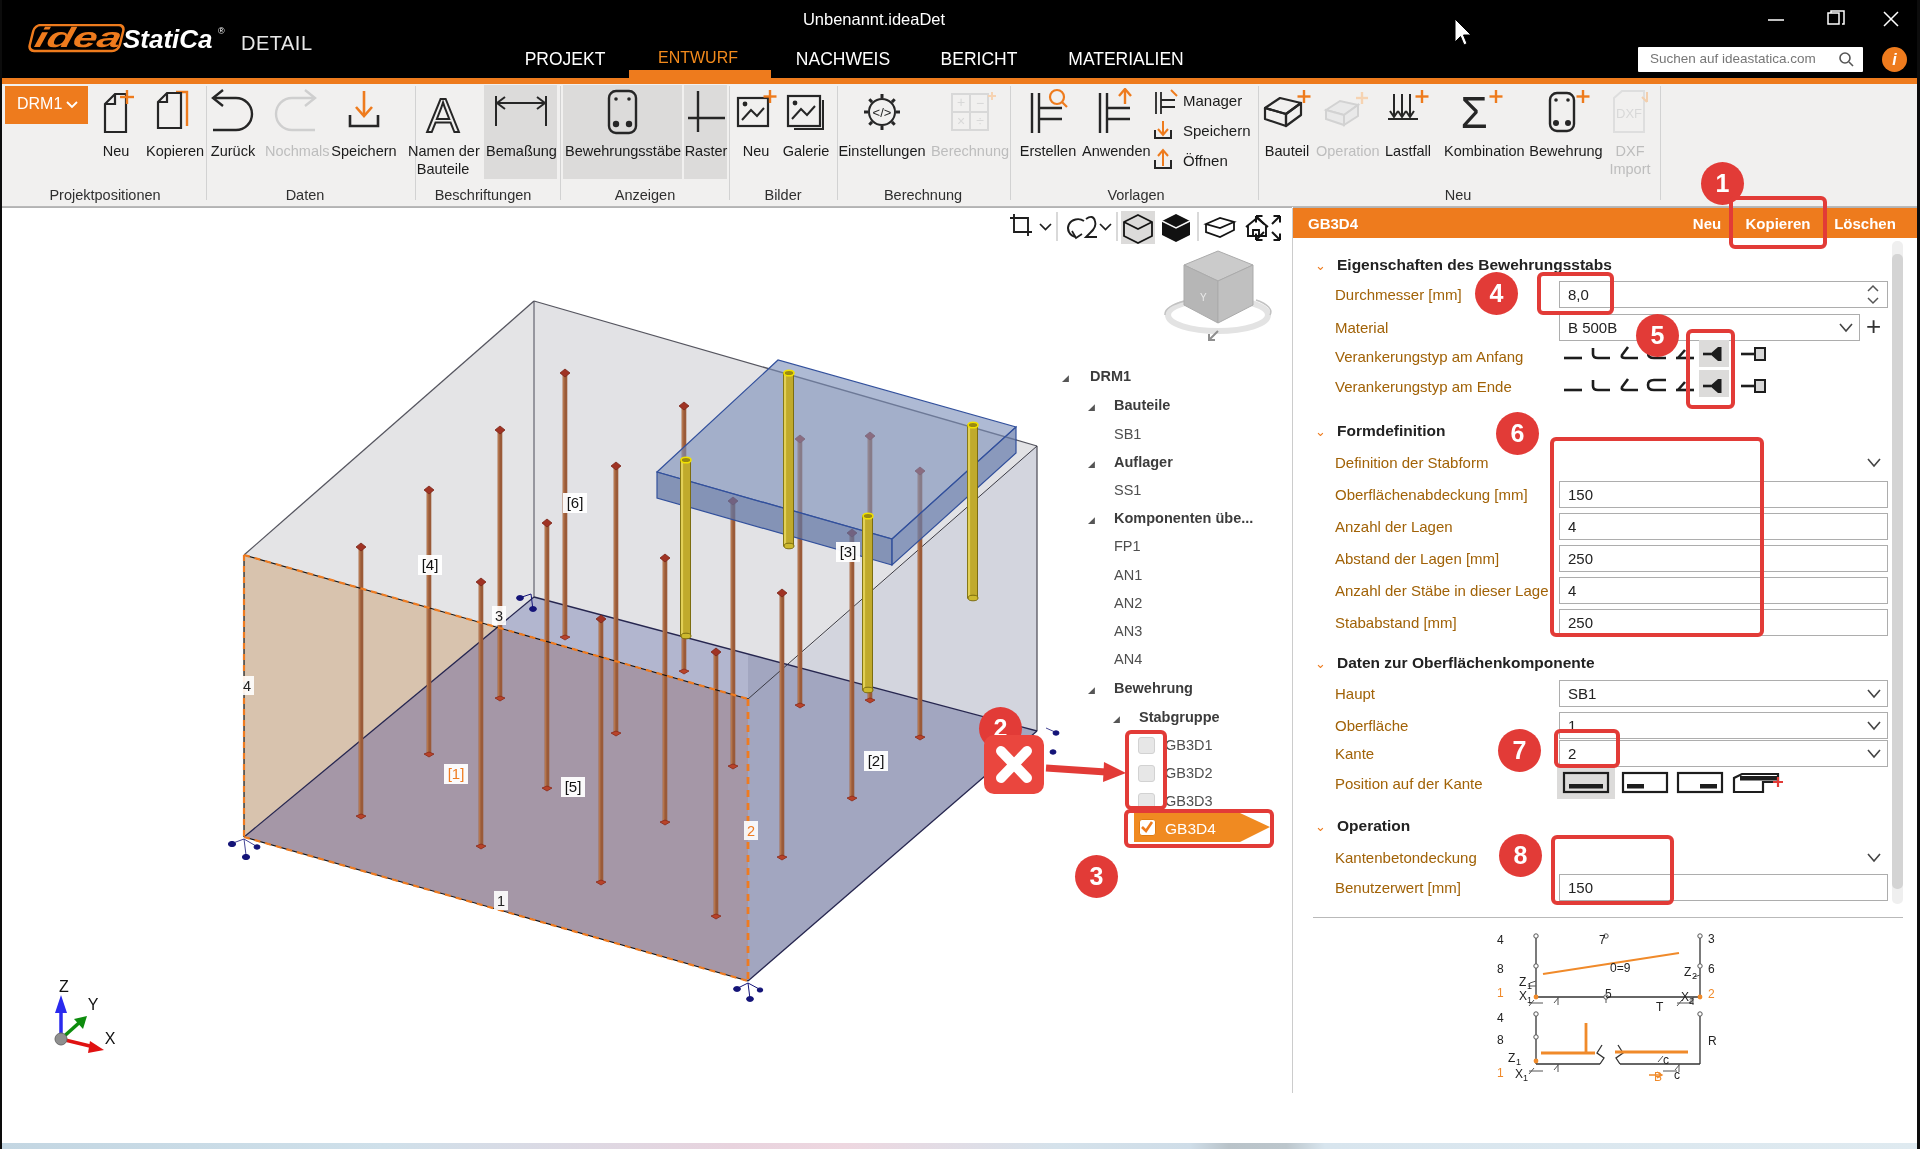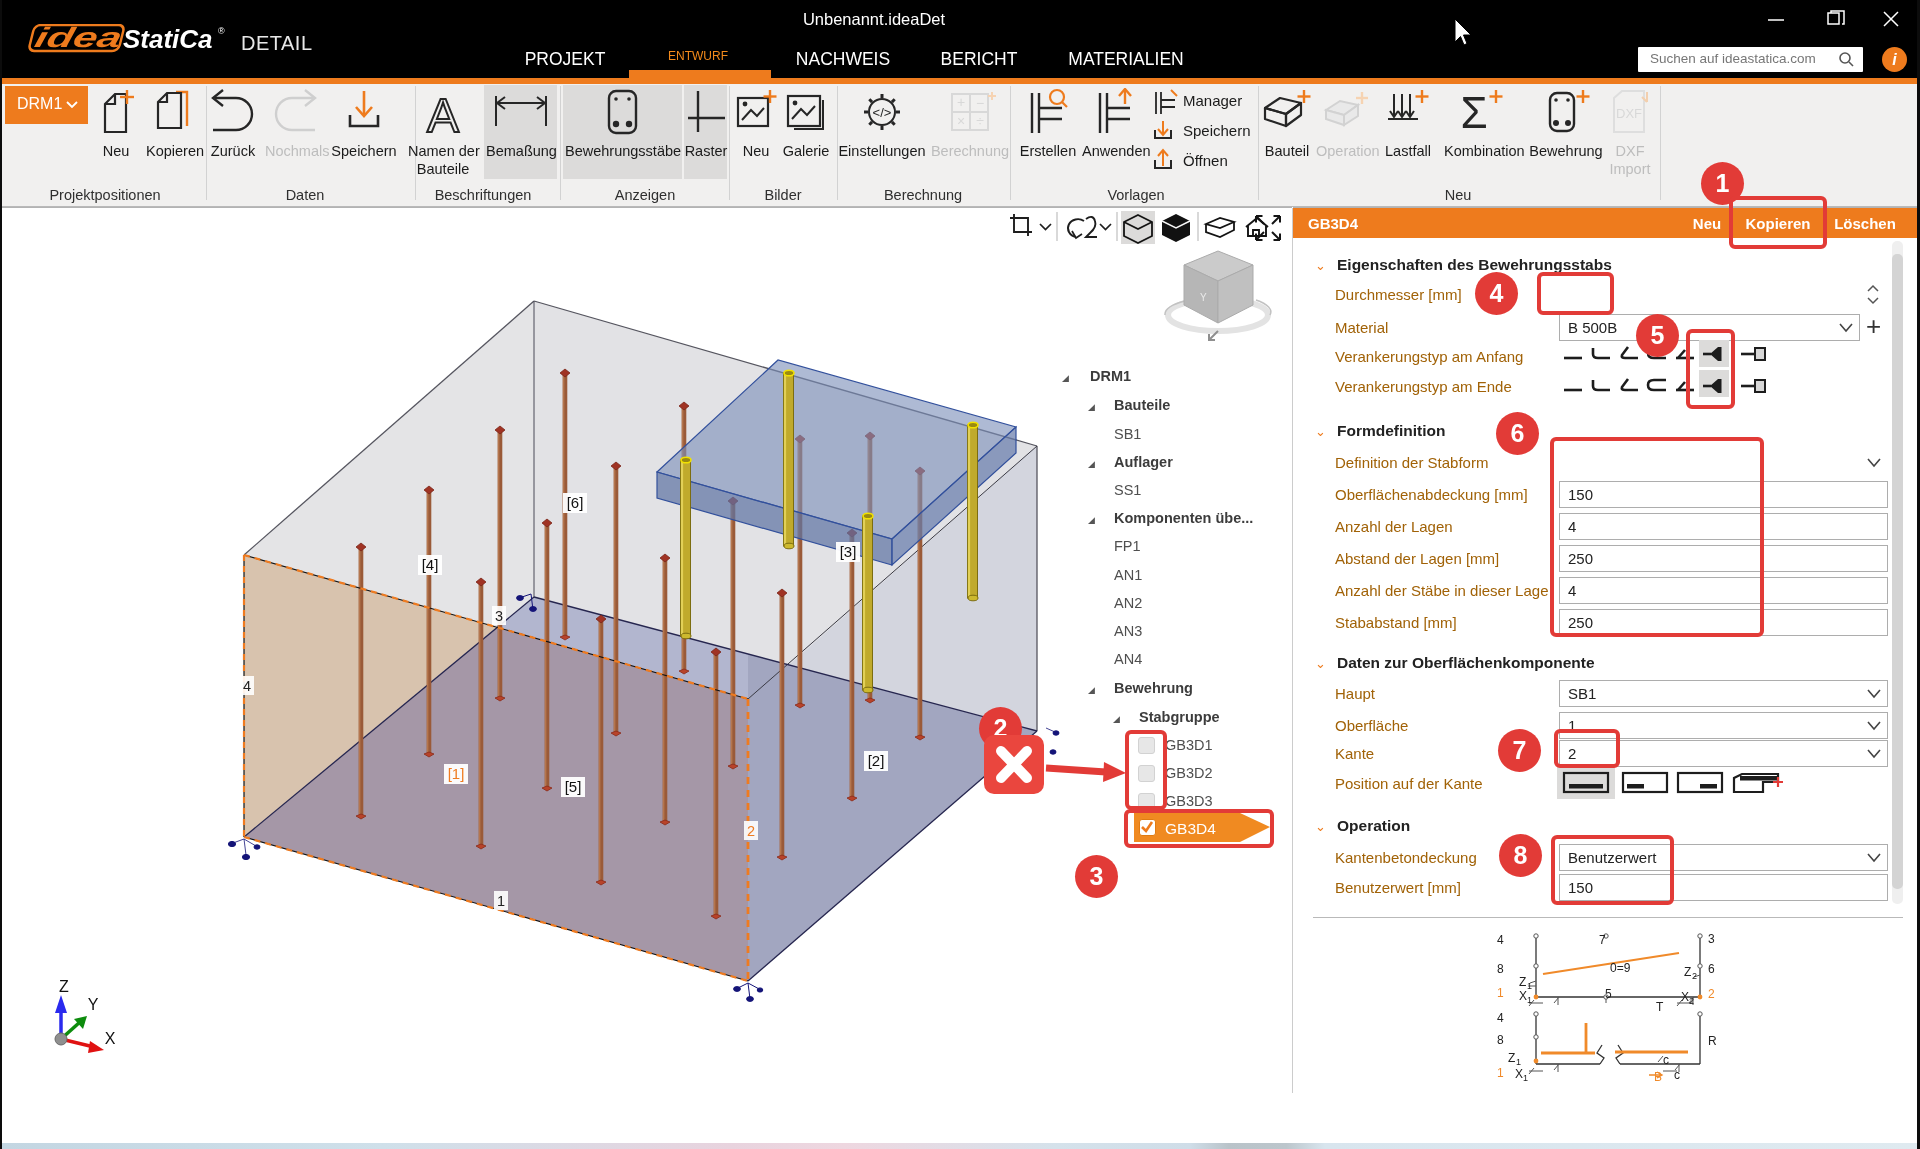--- a/index.html
+++ b/index.html
@@ -38,21 +38,21 @@
     <g transform="skewX(-14)">
       <rect x="9" y="1" width="90" height="26" rx="6" fill="none" stroke="#ee7b1d" stroke-width="2.5"></rect>
       <text x="13" y="23" font-family="Liberation Sans,sans-serif" font-weight="bold" font-style="italic" font-size="28" fill="#ee7b1d" textLength="86" lengthAdjust="spacingAndGlyphs">idea</text>
     </g>
     <text x="97" y="24" font-family="Liberation Sans,sans-serif" font-weight="bold" font-style="italic" font-size="26" fill="#fff">StatiCa</text>
     <text x="192" y="10" font-family="Liberation Sans,sans-serif" font-size="9" fill="#fff">®</text>
   </svg>
   <div class="abs" style="left:241px;top:32px;font-size:20px;color:#e8e8e8;letter-spacing:0.5px">DETAIL</div>
   <div class="abs" style="left:874px;top:10px;transform:translateX(-50%);font-size:16.5px;color:#fff">Unbenannt.ideaDet</div>
   <div class="abs" style="left:565px;top:49px;transform:translateX(-50%);font-size:17.5px;color:#fff">PROJEKT</div>
-  <div class="abs" style="left:698px;top:49px;transform:translateX(-50%);font-size:12px;color:#f28a1c">ENTWURF</div>
+  <div class="abs" style="left:698px;top:49px;transform:translateX(-50%);font-size:16px;color:#f28a1c">ENTWURF</div>
   <div class="abs" style="left:843px;top:49px;transform:translateX(-50%);font-size:17.5px;color:#fff">NACHWEIS</div>
   <div class="abs" style="left:979px;top:49px;transform:translateX(-50%);font-size:17.5px;color:#fff">BERICHT</div>
   <div class="abs" style="left:1126px;top:49px;transform:translateX(-50%);font-size:17.5px;color:#fff">MATERIALIEN</div>
   <div class="abs" style="left:629px;top:70px;width:142px;height:8px;background:#ee7b1d"></div>
   <div class="abs" style="left:1638px;top:47px;width:225px;height:25px;background:#fff;border-radius:1px">
      <div class="abs" style="left:12px;top:4px;font-size:13.5px;color:#767676">Suchen auf ideastatica.com</div>
      <svg class="abs" style="left:200px;top:4px" width="17" height="17" viewBox="0 0 17 17">
           <circle cx="7" cy="7" r="5" fill="none" stroke="#555" stroke-width="1.6"></circle>
           <line x1="11" y1="11" x2="15" y2="15" stroke="#555" stroke-width="1.6"></line>
         </svg>
@@ -721,20 +721,21 @@
 <div id="panel">
   <div id="panelhead">
     <div class="abs" style="left:15px;top:7px">GB3D4</div>
     <div class="abs" style="left:414px;top:7px;transform:translateX(-50%)">Neu</div>
     <div class="abs" style="left:485px;top:7px;transform:translateX(-50%)">Kopieren</div>
     <div class="abs" style="left:572px;top:7px;transform:translateX(-50%)">Löschen</div>
   </div>
   <div class="pchev" style="top:50px">⌄</div>
       <div class="psec" style="top:48px">Eigenschaften des Bewehrungsstabs</div>
   <div class="plabel" style="top:78px">Durchmesser [mm]</div>
+  <div class="pfield" style="left:266px;top:73px;width:329px;height:27px">8,0</div>
   <svg class="abs" style="left:572px;top:76px" width="16" height="22" viewBox="0 0 16 22">
         <path d="M3,7 L8,2 L13,7 M3,14 L8,19 L13,14" fill="none" stroke="#555" stroke-width="1.5"></path>
       </svg>
   <div class="plabel" style="top:111px">Material</div>
   <div class="pfield" style="left:266px;top:106px;width:301px;height:27px">B 500B</div>
   <svg class="abs" style="left:545px;top:114px" width="16" height="12" viewBox="0 0 16 12">
         <path d="M2,2 L8,9 L14,2" fill="none" stroke="#444" stroke-width="1.6"></path>
       </svg>
   <div class="abs" style="left:573px;top:103px;font-size:26px;color:#333;font-weight:400">+</div>
   <div class="plabel" style="top:140px">Verankerungstyp am Anfang</div>
@@ -813,21 +814,20 @@
 <rect x="12" y="17" width="34" height="4.5" fill="#1d1d1d"></rect>
 <rect x="70" y="17" width="17" height="4.5" fill="#1d1d1d"></rect>
 <rect x="143" y="17" width="17" height="4.5" fill="#1d1d1d"></rect>
 <path d="M177,11 V25 H206 V15 H221 V7 H185 Z" fill="none" stroke="#1d1d1d" stroke-width="2.2"></path>
 <rect x="183" y="9" width="38" height="4.5" fill="#1d1d1d"></rect>
 <path d="M221,10 v10 M216,15 h10" stroke="#e23b37" stroke-width="2.2"></path>
 </svg>
   <div class="pchev" style="top:611px">⌄</div>
       <div class="psec" style="top:609px">Operation</div>
   <div class="plabel" style="top:641px">Kantenbetondeckung</div>
-  <div class="pfield" style="left:266px;top:636px;width:329px;height:27px">Benutzerwert</div>
   <svg class="abs" style="left:573px;top:644px" width="16" height="12" viewBox="0 0 16 12">
         <path d="M2,2 L8,9 L14,2" fill="none" stroke="#444" stroke-width="1.6"></path>
       </svg>
   <div class="plabel" style="top:671px">Benutzerwert [mm]</div>
   <div class="pfield" style="left:266px;top:666px;width:329px;height:27px">150</div>
   <div class="abs" style="left:20px;top:709px;width:590px;height:1px;background:#b9b9b9"></div>
   <svg class="abs" style="left:160px;top:715px" width="450" height="175" viewBox="0 0 450 175">
         <g stroke="#333" stroke-width="1.3" fill="none">
           <line x1="83" y1="13" x2="83" y2="74"></line>
           <line x1="247" y1="13" x2="247" y2="74"></line>

